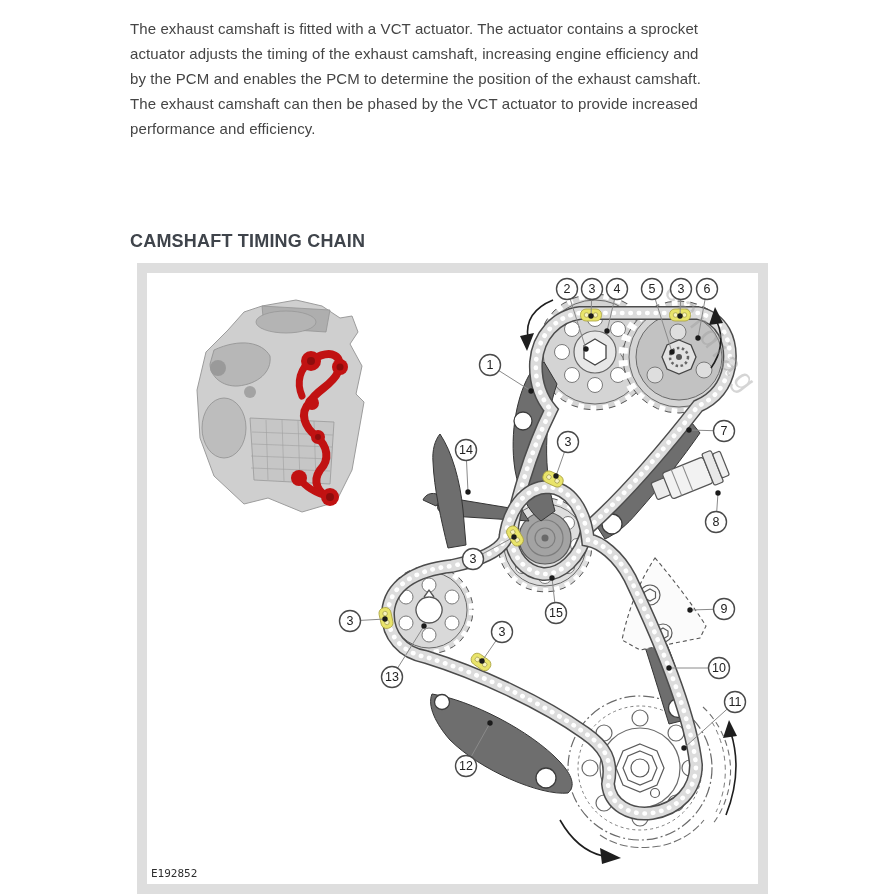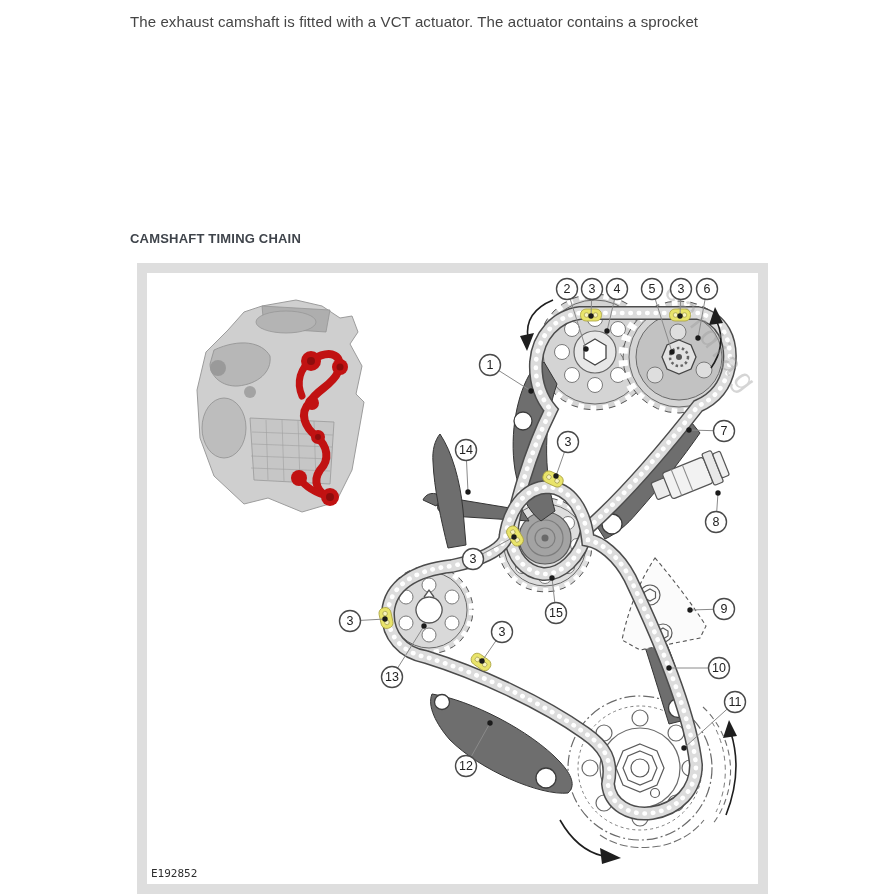--- a/index.html
+++ b/index.html
@@ -1,22 +1,22 @@
 <!DOCTYPE html>
 <html><head>
 <meta charset="utf-8">
 <style>
   html,body{margin:0;padding:0;background:#ffffff;}
   body{width:894px;height:894px;position:relative;overflow:hidden;
        font-family:"Liberation Sans", sans-serif;-webkit-font-smoothing:antialiased;}
   .page{position:absolute;inset:0;background:#ffffff;}
-  .intro{position:absolute;left:130px;top:9px;width:640px;
+  .intro{position:absolute;left:130px;top:16px;width:640px;
          font-size:15px;line-height:25px;color:#454545;letter-spacing:0.1px;}
   .intro div{white-space:nowrap;}
-  .heading{position:absolute;left:130px;top:231px;font-size:13px;font-weight:bold;
+  .heading{position:absolute;left:130px;top:231px;font-size:18px;font-weight:bold;
            color:#3f444b;letter-spacing:0.2px;}
   .figure-box{position:absolute;left:137px;top:263px;width:631px;height:631px;
               box-sizing:border-box;border:10px solid #dedede;background:#ffffff;}
   .figure-box svg{display:block;}
 
   
   .chain-outer{fill:none;stroke:#4c4c4c;stroke-width:14;}
   .chain-inner{fill:none;stroke:#dcdcdc;stroke-width:11;}
   .chain-dots{fill:none;stroke:#ffffff;stroke-width:4.6;stroke-dasharray:0.4 8;stroke-linecap:round;}
   .guide{fill:#6e6e6e;stroke:#353535;stroke-width:1;}
@@ -34,20 +34,24 @@
              fill:#9d9d9d;opacity:0.42;}
   .figure-id{font-family:"DejaVu Sans Mono",monospace;font-size:11px;fill:#2e2e2e;}
 </style>
 </head>
 <body>
 
 <div class="page">
 
   <div class="intro">
       <div>The exhaust camshaft is fitted with a VCT actuator. The actuator contains a sprocket</div>
+      <div>actuator adjusts the timing of the exhaust camshaft, increasing engine efficiency and</div>
+      <div>by the PCM and enables the PCM to determine the position of the exhaust camshaft.</div>
+      <div>The exhaust camshaft can then be phased by the VCT actuator to provide increased</div>
+      <div>performance and efficiency.</div>
     </div>
 
   <div class="heading">CAMSHAFT TIMING CHAIN</div>
 
   <div class="figure-box">
     <svg width="611" height="611" viewBox="147 273 611 611" xmlns="http://www.w3.org/2000/svg">
 
       <g>
         <path d="M 262,306 L 296,300 L 322,306 L 340,318 L 352,316 L 358,332 L 350,344 L 362,366
                  L 356,394 L 364,402 L 352,470 L 336,502 L 302,512 L 268,498 L 244,504 L 214,476

